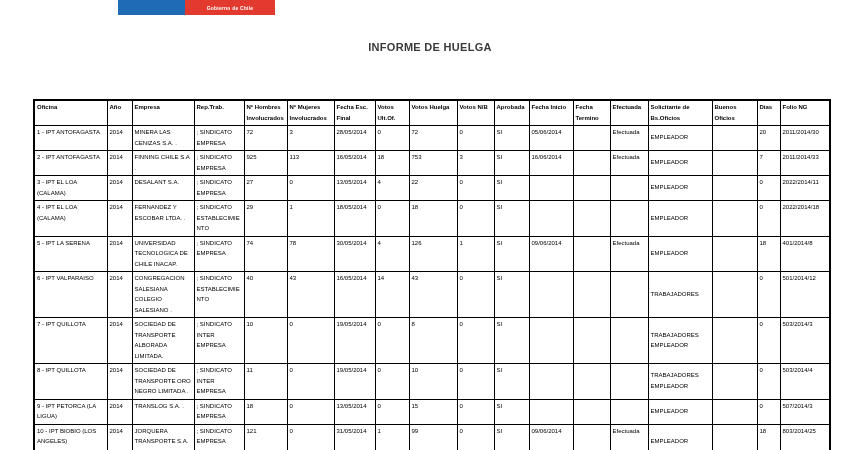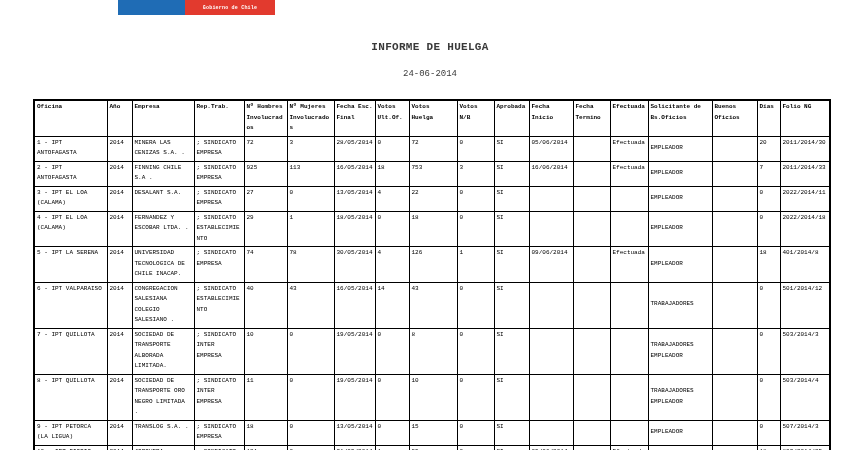--- a/index.html
+++ b/index.html
@@ -1,20 +1,20 @@
 <!DOCTYPE html>
 <html><head>
 <meta charset="utf-8">
 <style>
   * { margin:0; padding:0; box-sizing:border-box; }
   html,body { background:#ffffff; }
   .page {
     position:relative; width:860px; height:450px;
     background:#ffffff; overflow:hidden;
-    font-family:Liberation Mono, monospace; color:#000;
+    font-family:Liberation Sans, sans-serif; color:#000;
   }
   
   .logo { position:absolute; left:118px; top:0; display:flex; height:15px; }
   .logo-blue { width:67px; height:15px; }
   .logo-red  { width:90px; height:15px; display:flex; align-items:center; justify-content:center; }
   .logo-red span { color:#fff; font-size:5px; font-weight:bold; letter-spacing:.2px; white-space:nowrap; }
   
   .report-title {
     position:absolute; top:41px; left:0; width:860px; text-align:center;
     font-size:11px; font-weight:bold; color:#3a3a3a; letter-spacing:.3px;
@@ -45,21 +45,20 @@
 <div class="page">
 
   <div class="logo">
     <div class="logo-blue" style="background: rgb(31, 108, 181);"></div>
     <div class="logo-red" style="background: rgb(226, 58, 46);">
       <span>Gobierno de Chile</span>
     </div>
   </div>
 
   <div class="report-title">INFORME DE HUELGA</div>
-  <div class="report-date">24-06-2014</div>
 
   <div class="tbl-wrap">
     <table id="strike-table">
         <colgroup>
           <col style="width: 73px;">
           <col style="width: 25px;">
           <col style="width: 62px;">
           <col style="width: 50px;">
           <col style="width: 43px;">
           <col style="width: 47px;">

